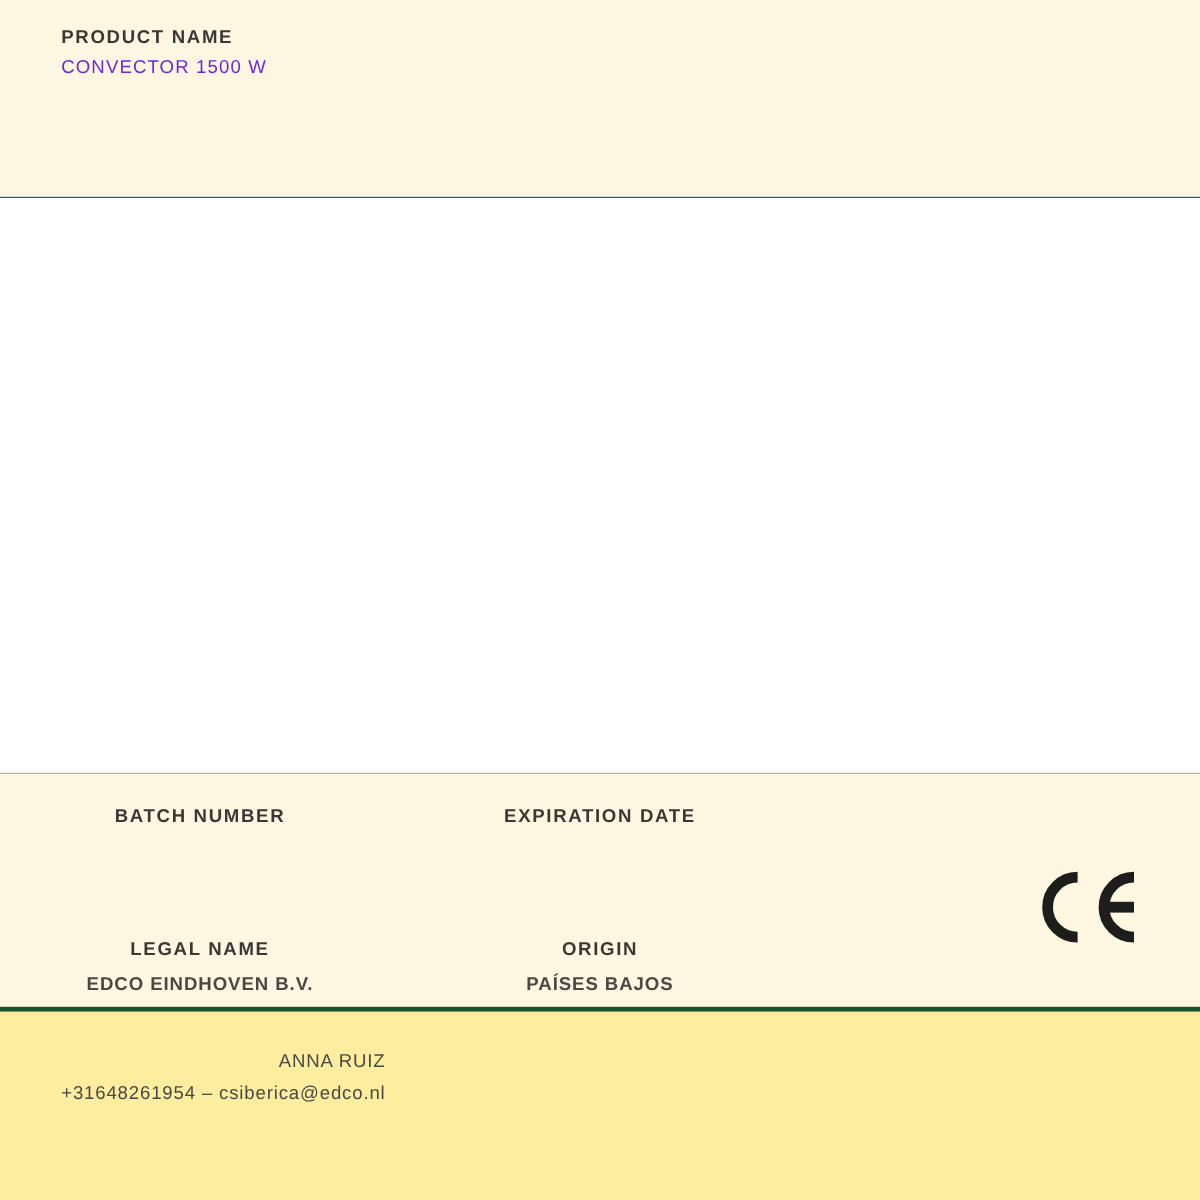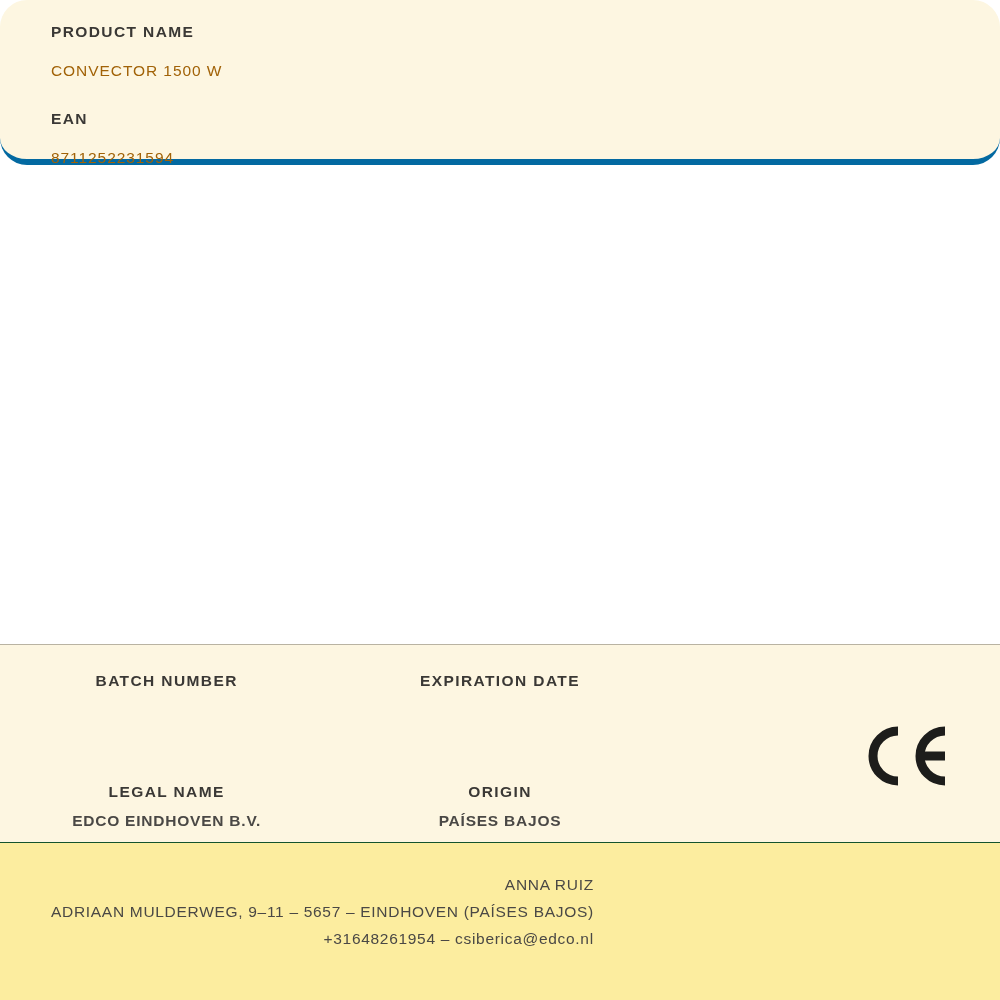--- a/index.html
+++ b/index.html
@@ -21,58 +21,57 @@
     display: flex;
     flex-direction: column;
   }
 
   
   .top-block {
     background: #fdf6e1;
     padding: 22px 0 0 0;
     height: 165px;
     box-sizing: border-box;
-    border-bottom: 6px solid #0369a1;
-    border-radius: 27px;
+    border-bottom: 1px solid #0369a1;
   }
   .field {
     padding-left: 51px;
   }
   .field + .field {
     margin-top: 28px;
   }
   .field-label {
     font-size: 15.5px;
     font-weight: bold;
     letter-spacing: 0.09em;
     color: #3a3835;
     line-height: 1.3;
   }
   .field-value {
     font-size: 15.5px;
     letter-spacing: 0.06em;
-    color: #a16207;
-    margin-top: 19px;
+    color: #6d28d9;
+    margin-top: 5px;
     line-height: 1.3;
   }
 
   
   .middle-blank {
     flex: 1 1 auto;
     background: #ffffff;
     border-bottom: 1px solid #b9b3a2;
   }
 
   
   .detail-block {
     background: #fdf6e1;
     height: 198px;
     box-sizing: border-box;
     position: relative;
-    border-bottom: 1px solid #14532d;
+    border-bottom: 4px solid #14532d;
   }
   .detail-grid {
     display: grid;
     grid-template-columns: 1fr 1fr 1fr;
     text-align: center;
     padding-top: 26px;
   }
   .detail-cell {
     padding: 0 10px;
   }
@@ -135,24 +134,20 @@
 </head>
 <body>
 
 <div class="sheet">
 
   <div class="top-block">
     <div class="field">
       <div class="field-label">PRODUCT NAME</div>
       <div class="field-value">CONVECTOR 1500 W</div>
     </div>
-    <div class="field">
-      <div class="field-label">EAN</div>
-      <div class="field-value">8711252231594</div>
-    </div>
   </div>
 
   <div class="middle-blank"></div>
 
   <div class="detail-block">
 
     <div class="detail-grid">
       <div class="detail-cell">
         <div class="detail-label">BATCH NUMBER</div>
         <div class="detail-value"></div>
@@ -182,18 +177,17 @@
         <path d="M88 6 A25 25 0 1 0 88 56" fill="none" stroke="#1d1d1b" stroke-width="9"></path>
         <rect x="63" y="26.5" width="25" height="9" fill="#1d1d1b"></rect>
       </svg>
     </div>
 
   </div>
 
   <div class="footer-block">
     <div class="footer-lines">
       <div class="footer-line">ANNA RUIZ</div>
-      <div class="footer-line">ADRIAAN MULDERWEG, 9–11 – 5657 – EINDHOVEN (PAÍSES BAJOS)</div>
       <div class="footer-line">+31648261954 – csiberica@edco.nl</div>
     </div>
   </div>
 
 </div>
 
 </body></html>

